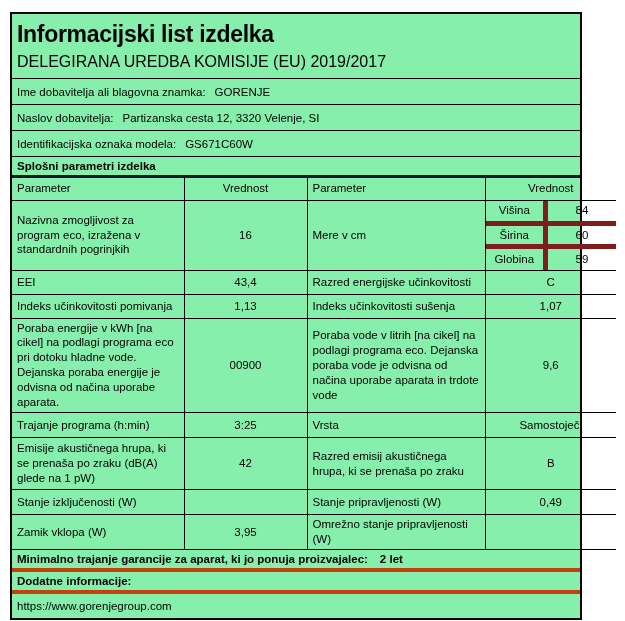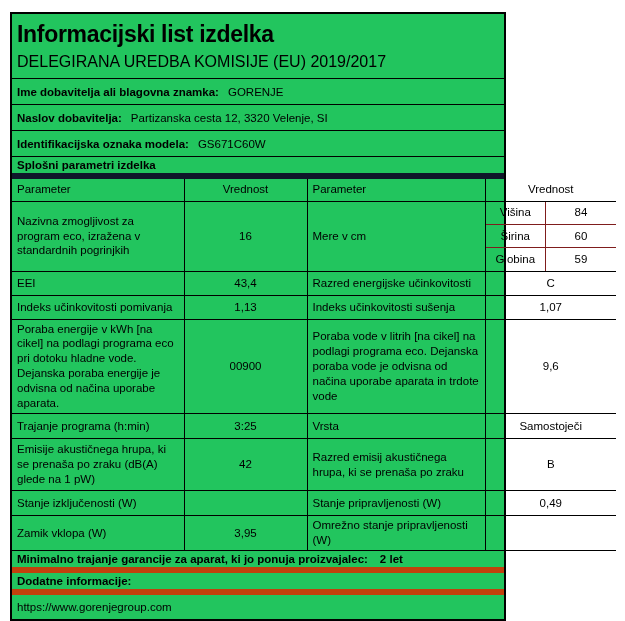--- a/index.html
+++ b/index.html
@@ -3,68 +3,68 @@
 <meta charset="utf-8">
 <style>
   * { box-sizing: border-box; margin: 0; padding: 0; }
   html, body {
     width: 625px; height: 621px;
     background: #ffffff;
     font-family: "Liberation Sans", "DejaVu Sans", sans-serif;
     color: #000;
   }
   .doc {
-    width: 496px;
+    width: 572px;
     margin: 12px 0 0 10px;
     border: 2px solid #000;
-    background: #22c55e;
+    background: #86efac;
   }
   
   .doc-header { padding: 7px 6px 7px 5px; border-bottom: 1px solid #000; }
   .doc-title { font-size: 23px; font-weight: bold; letter-spacing: -0.3px; }
   .doc-subtitle { font-size: 16px; margin-top: 5px; }
   
   .info-row {
     display: flex; align-items: center; gap: 9px;
     min-height: 26px; padding: 2px 6px 2px 5px;
     border-bottom: 1px solid #000;
     font-size: 11.5px;
   }
-  .info-row .lbl { font-weight: bold; }
+  .info-row .lbl { font-weight: normal; }
   .section-row {
     display: flex; align-items: center;
     min-height: 21px; padding: 2px 6px 2px 5px;
-    border-bottom: 6px solid #0f172a;
+    border-bottom: 3px solid #0f172a;
     font-size: 11.5px; font-weight: bold;
   }
   
   table.ptable {
     width: 100%; border-collapse: collapse; table-layout: fixed;
     font-size: 11.5px; line-height: 1.3; padding-left: 35px;
   }
   table.ptable > tbody > tr > td { border: 1px solid #000; vertical-align: middle; padding: 2px 5px; }
   table.ptable > tbody > tr > td:first-child { border-left: none; }
   table.ptable > tbody > tr > td:last-child { border-right: none; }
   table.ptable > tbody > tr:first-child > td { border-top: none; }
   td.val { text-align: center; }
   td.dims-cell { padding: 0 !important; }
   
   table.dims {
     width: 100%; height: 100%; border-collapse: collapse; table-layout: fixed;
   }
-  table.dims td { border: 1px solid #7f1d1d; text-align: center; vertical-align: middle; height: 23px; }
+  table.dims td { border: 5px solid #7f1d1d; text-align: center; vertical-align: middle; height: 23px; }
   table.dims tr:first-child td { border-top: none; }
   table.dims tr:last-child td { border-bottom: none; }
   table.dims td:first-child { border-left: none; }
   table.dims td:last-child { border-right: none; }
   
   .wide-row {
     display: flex; align-items: center;
     min-height: 22px; padding: 2px 6px 2px 5px;
-    border-bottom: 6px solid #c2410c;
+    border-bottom: 4px solid #c2410c;
     font-size: 11.5px;
   }
   .wide-row.bold { font-weight: bold; }
   .wide-row.last { border-bottom: none; min-height: 24px; }
   .warranty-value { margin-left: 12px; font-weight: bold; }
   .url-link { color: #000; text-decoration: none; }
 </style>
 </head>
 <body>
 

